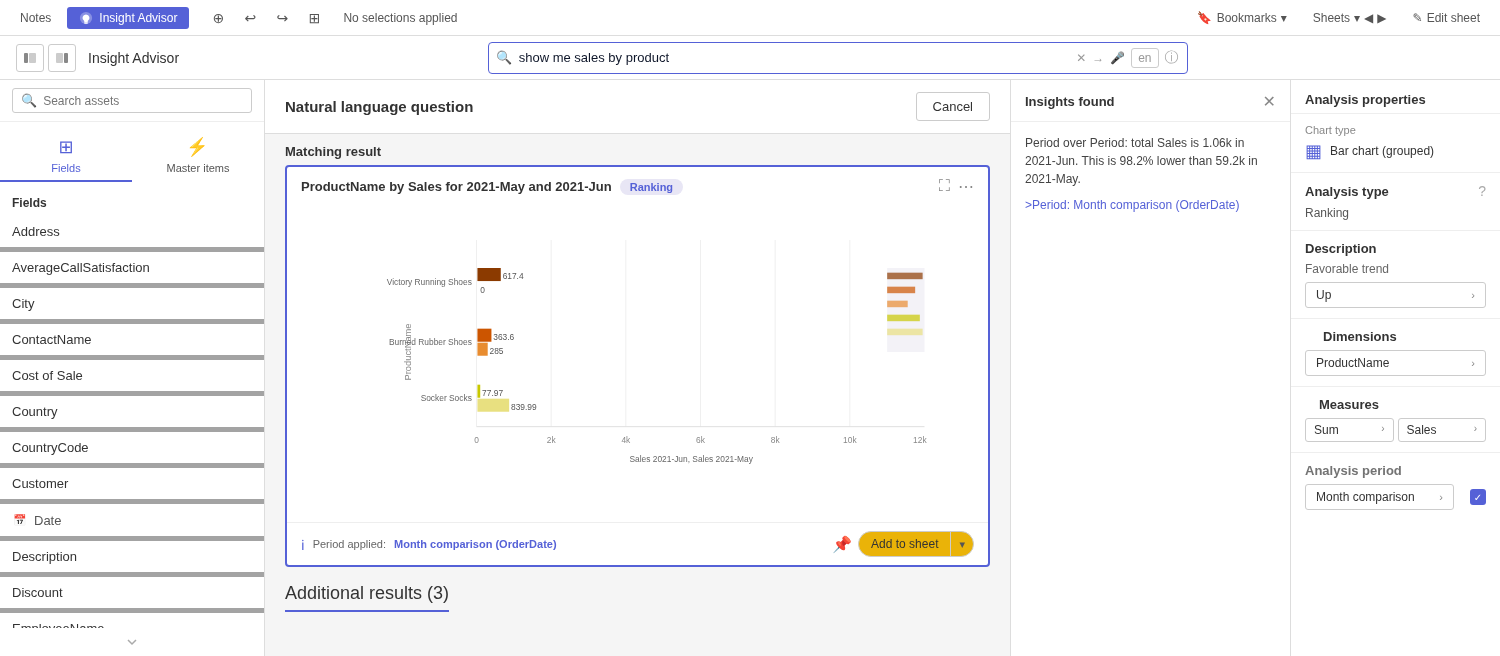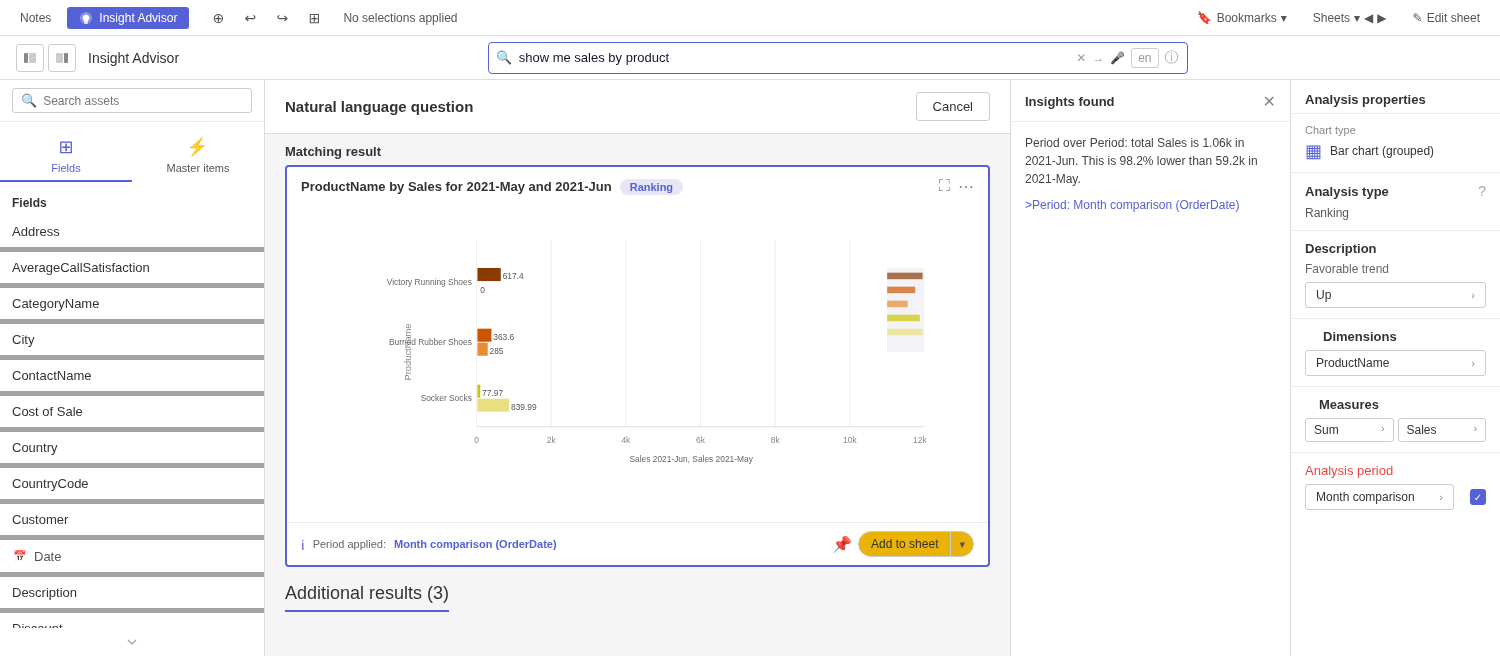--- a/index.html
+++ b/index.html
@@ -136,21 +136,21 @@
     .param-select { display: flex; align-items: center; justify-content: space-between; border: 1px solid #ccc; border-radius: 3px; padding: 5px 10px; font-size: 12px; cursor: pointer; color: #333; }
     .right-panel-dim { padding: 10px 14px; border-bottom: 1px solid #eee; }
     .dim-label { font-size: 13px; font-weight: 600; color: #333; margin-bottom: 6px; padding-left: 18px; }
     .dim-select { display: flex; align-items: center; justify-content: space-between; border: 1px solid #ccc; border-radius: 3px; padding: 5px 10px; font-size: 12px; cursor: pointer; color: #333; }
     .right-panel-meas { padding: 10px 14px; border-bottom: 1px solid #eee; }
     .meas-label { font-size: 13px; font-weight: 600; color: #333; margin-bottom: 6px; margin-left: 14px; }
     .meas-row { display: flex; gap: 4px; }
     .meas-tag { border: 1px solid #ccc; border-radius: 3px; padding: 4px 8px; font-size: 12px; color: #333; cursor: pointer; display: flex; align-items: flex-start; justify-content: space-between; gap: 4px; flex: 1; }
     .meas-tag-chevron { font-size: 10px; color: #888; }
     .right-panel-period { padding: 10px 14px; }
-    .period-section-label { font-size: 13px; font-weight: 400; color: #ef4444; margin-bottom: 6px; }
+    .period-section-label { font-size: 13px; font-weight: 700; color: #737373; margin-bottom: 6px; }
     .period-select-row { display: flex; align-items: center; gap: 16px; }
     .period-select { display: flex; align-items: center; justify-content: space-between; border: 1px solid #ccc; border-radius: 3px; padding: 5px 10px; font-size: 12px; cursor: pointer; color: #333; flex: 1; }
     .period-checkbox { width: 16px; height: 16px; border-radius: 3px; background: #5561d7; display: flex; align-items: center; justify-content: center; color: #fff; font-size: 10px; cursor: pointer; flex-shrink: 0; }
 
     .right-panel-scroll { display: flex; flex-direction: column; }
 
   </style>
 </head>
 <body>
 
@@ -238,23 +238,20 @@
         <span>Master items</span>
       </div>
     </div>
     <div class="sidebar-fields-label">Fields</div>
     <div class="sidebar-list">
       <div class="sidebar-list-item">
           <span>Address</span>
         </div>
       <div class="sidebar-list-item">
           <span>AverageCallSatisfaction</span>
-        </div>
-      <div class="sidebar-list-item">
-          <span>CategoryName</span>
         </div>
       <div class="sidebar-list-item">
           <span>City</span>
         </div>
       <div class="sidebar-list-item">
           <span>ContactName</span>
         </div>
       <div class="sidebar-list-item">
           <span>Cost of Sale</span>
         </div>

